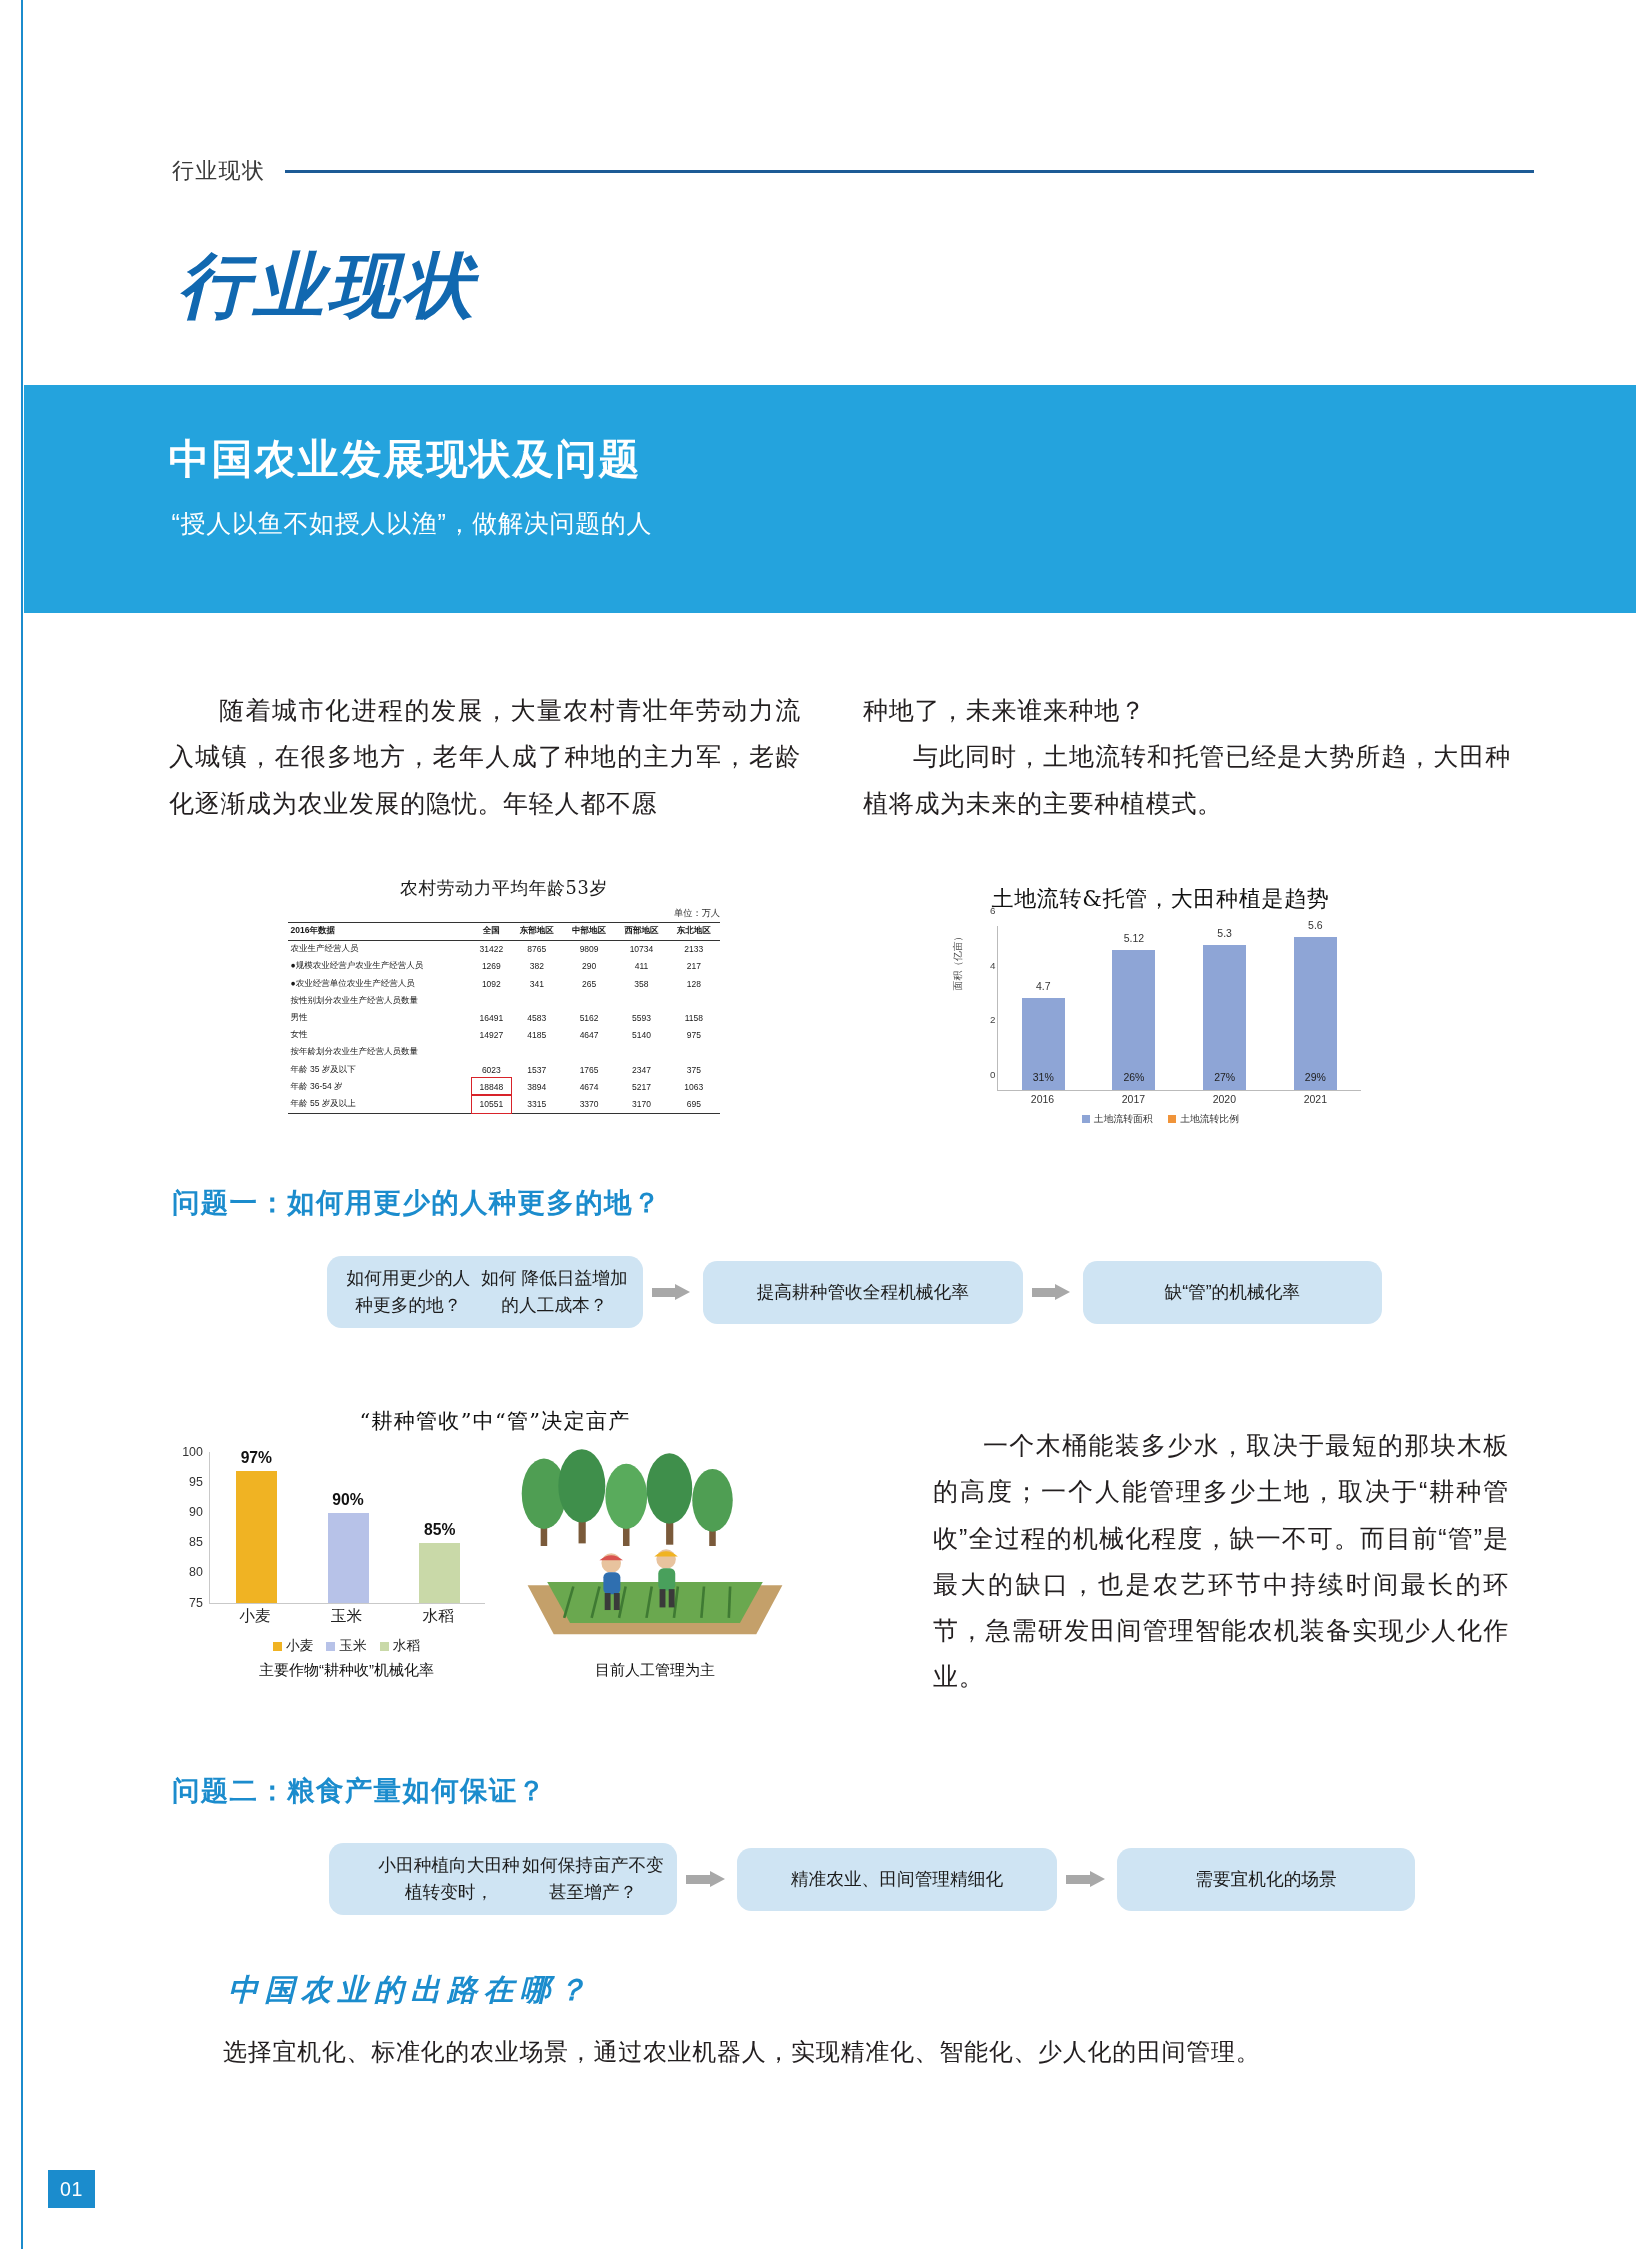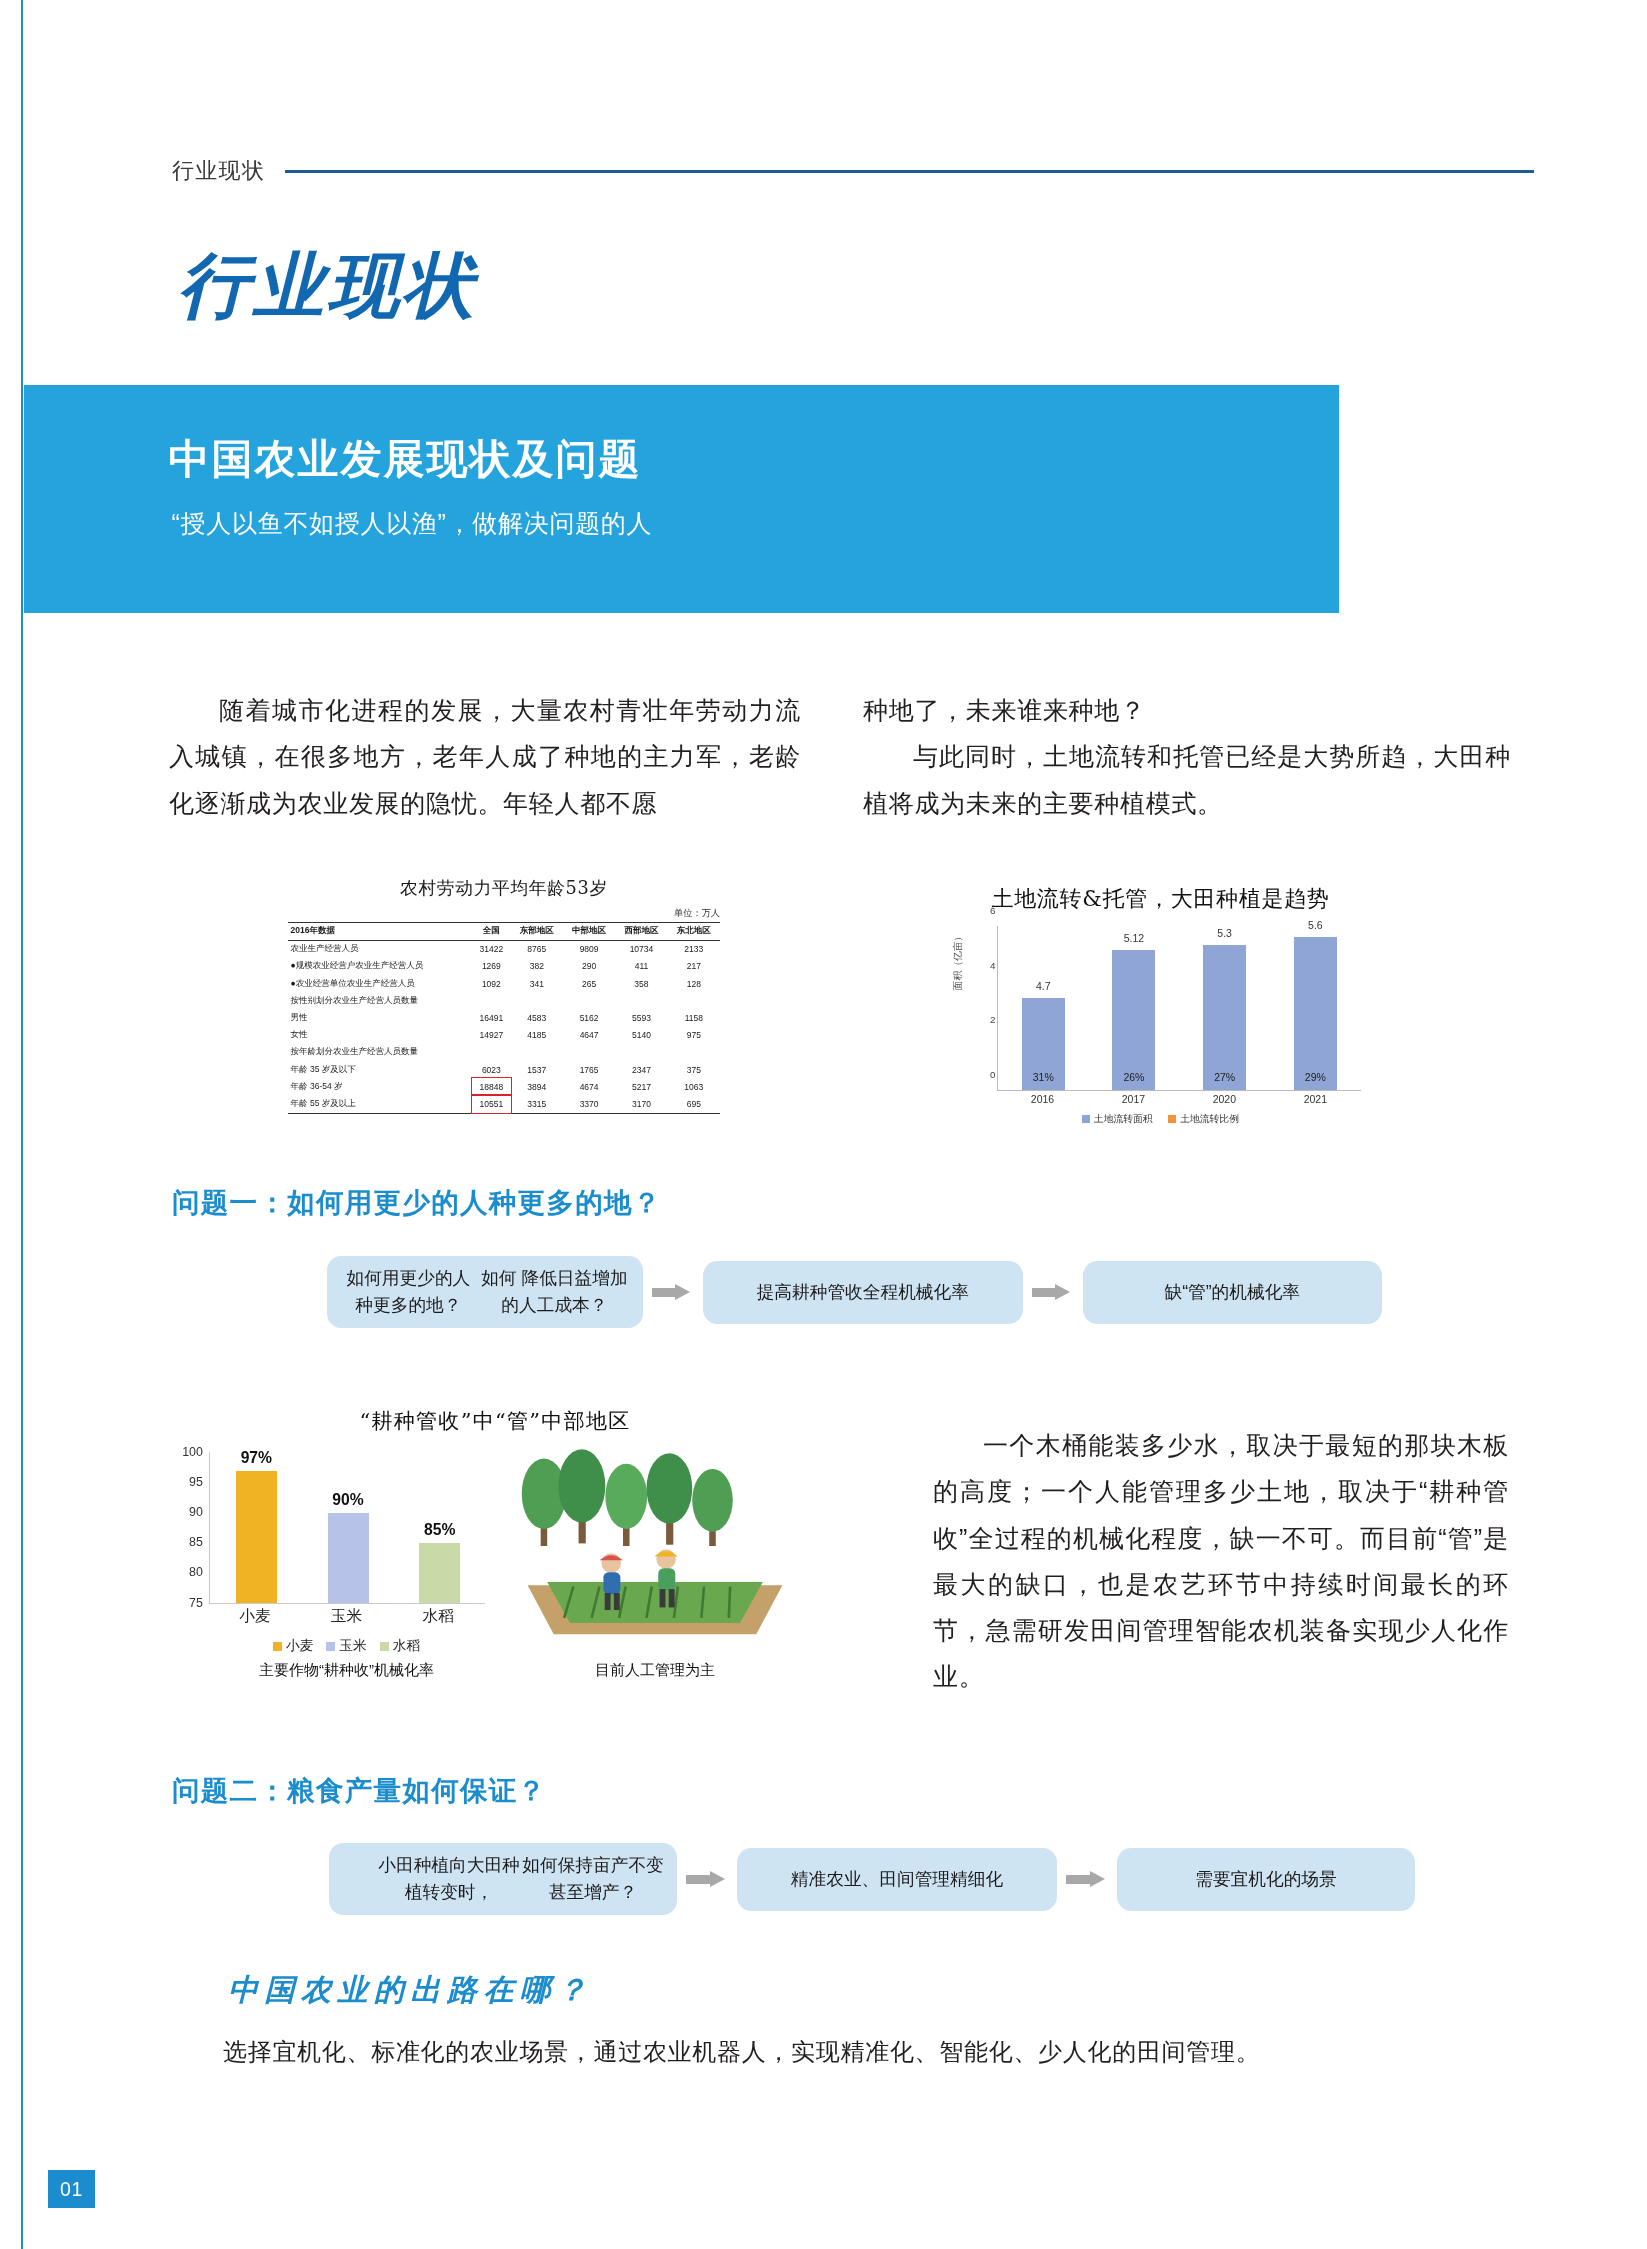--- a/index.html
+++ b/index.html
@@ -71,21 +71,21 @@
     color: #1168b0;
     letter-spacing: 3.9px;
     line-height: 1.05;
   }
 
   
   .banner {
     position: absolute;
     left: 23.6px;
     top: 385px;
-    width: 1315px;
+    width: 1612px;
     height: 228px;
     background: #24a3dd;
   }
   .banner h2 {
     margin: 0;
     position: absolute;
     left: 145px;
     top: 47px;
     font-size: 41px;
     font-weight: bold;
@@ -644,21 +644,21 @@
       <div>如何用更少的人种更多的地？</div>
       <div>如何 降低日益增加的人工成本？</div>
     </div>
   <div class="arrow"></div>
   <div class="pill p2">提高耕种管收全程机械化率</div>
   <div class="arrow"></div>
   <div class="pill p3">缺“管”的机械化率</div>
 </div>
 
 <div class="fig-mech">
-  <div class="fig-title">“耕种管收”中“管”中部地区</div>
+  <div class="fig-title">“耕种管收”中“管”决定亩产</div>
   <div class="mech-body">
     <div class="mech-axis" id="mech-ticks">
         <span style="top:151px">75</span>
         <span style="top:120px">80</span>
         <span style="top:90px">85</span>
         <span style="top:60px">90</span>
         <span style="top:30px">95</span>
         <span style="top:0px">100</span>
       </div>
     <div class="mech-plot" id="mech-bars">

